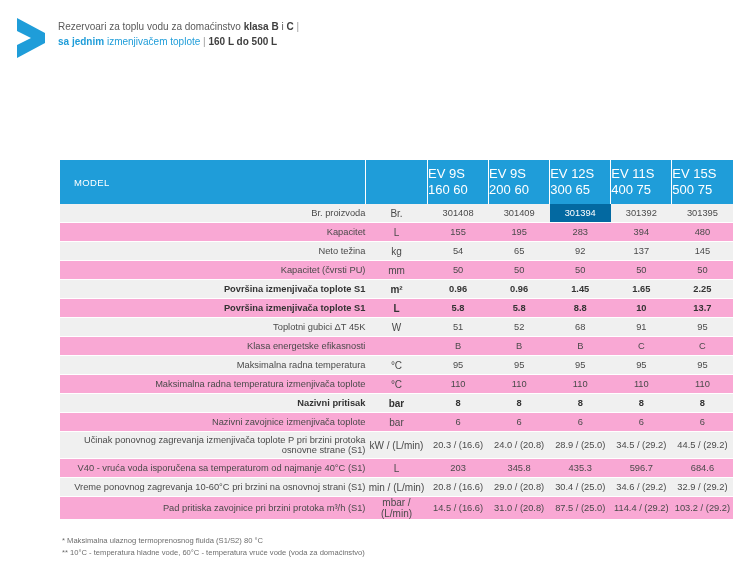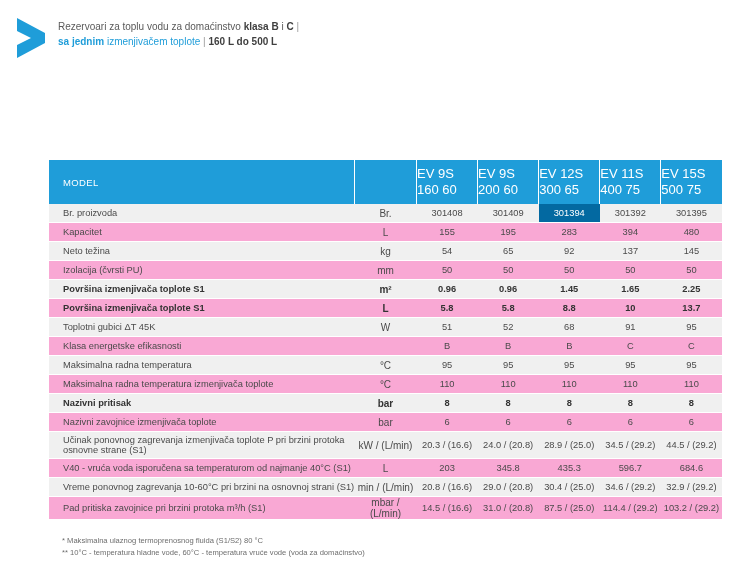--- a/index.html
+++ b/index.html
@@ -53,21 +53,21 @@
     color: #1f9dd9;
   }
   .header-line .blue {
     color: #1f9dd9;
   }
   .sep { color: #9a9a9a; }
 
   
   .table-wrap {
     position: absolute;
-    left: 49px;
+    left: 60px;
     top: 160px;
     width: 673px;
   }
   table.spec {
     border-collapse: collapse;
     width: 100%;
     font-size: 9.3px;
     table-layout: fixed;
   }
   table.spec td, table.spec th {
@@ -91,21 +91,21 @@
     letter-spacing: 0.4px;
   }
   thead th .mline { display: block; line-height: 1.25; }
 
   tbody td {
     height: 18px;
     border-bottom: 1px solid #ffffff;
   }
   tbody tr td.label {
     padding-left: 14px;
-    text-align: left;
+    text-align: right;
     color: #4a4a4a;
     font-size: 9.3px;
   }
   tbody tr td.unit {
     text-align: center;
     color: #4a4a4a;
     font-size: 10px;
   }
   tbody tr td.val {
     text-align: center;
@@ -215,21 +215,21 @@
           <tr class="odd">
             <td class="label">Neto težina</td>
             <td class="unit">kg</td>
             <td class="val">54</td>
             <td class="val">65</td>
             <td class="val">92</td>
             <td class="val">137</td>
             <td class="val">145</td>
           </tr>
           <tr class="even">
-            <td class="label">Izolacija (čvrsti PU)</td>
+            <td class="label">Kapacitet (čvrsti PU)</td>
             <td class="unit">mm</td>
             <td class="val">50</td>
             <td class="val">50</td>
             <td class="val">50</td>
             <td class="val">50</td>
             <td class="val">50</td>
           </tr>
           <tr class="odd bold">
             <td class="label">Površina izmenjivača toplote S1</td>
             <td class="unit">m²</td>

